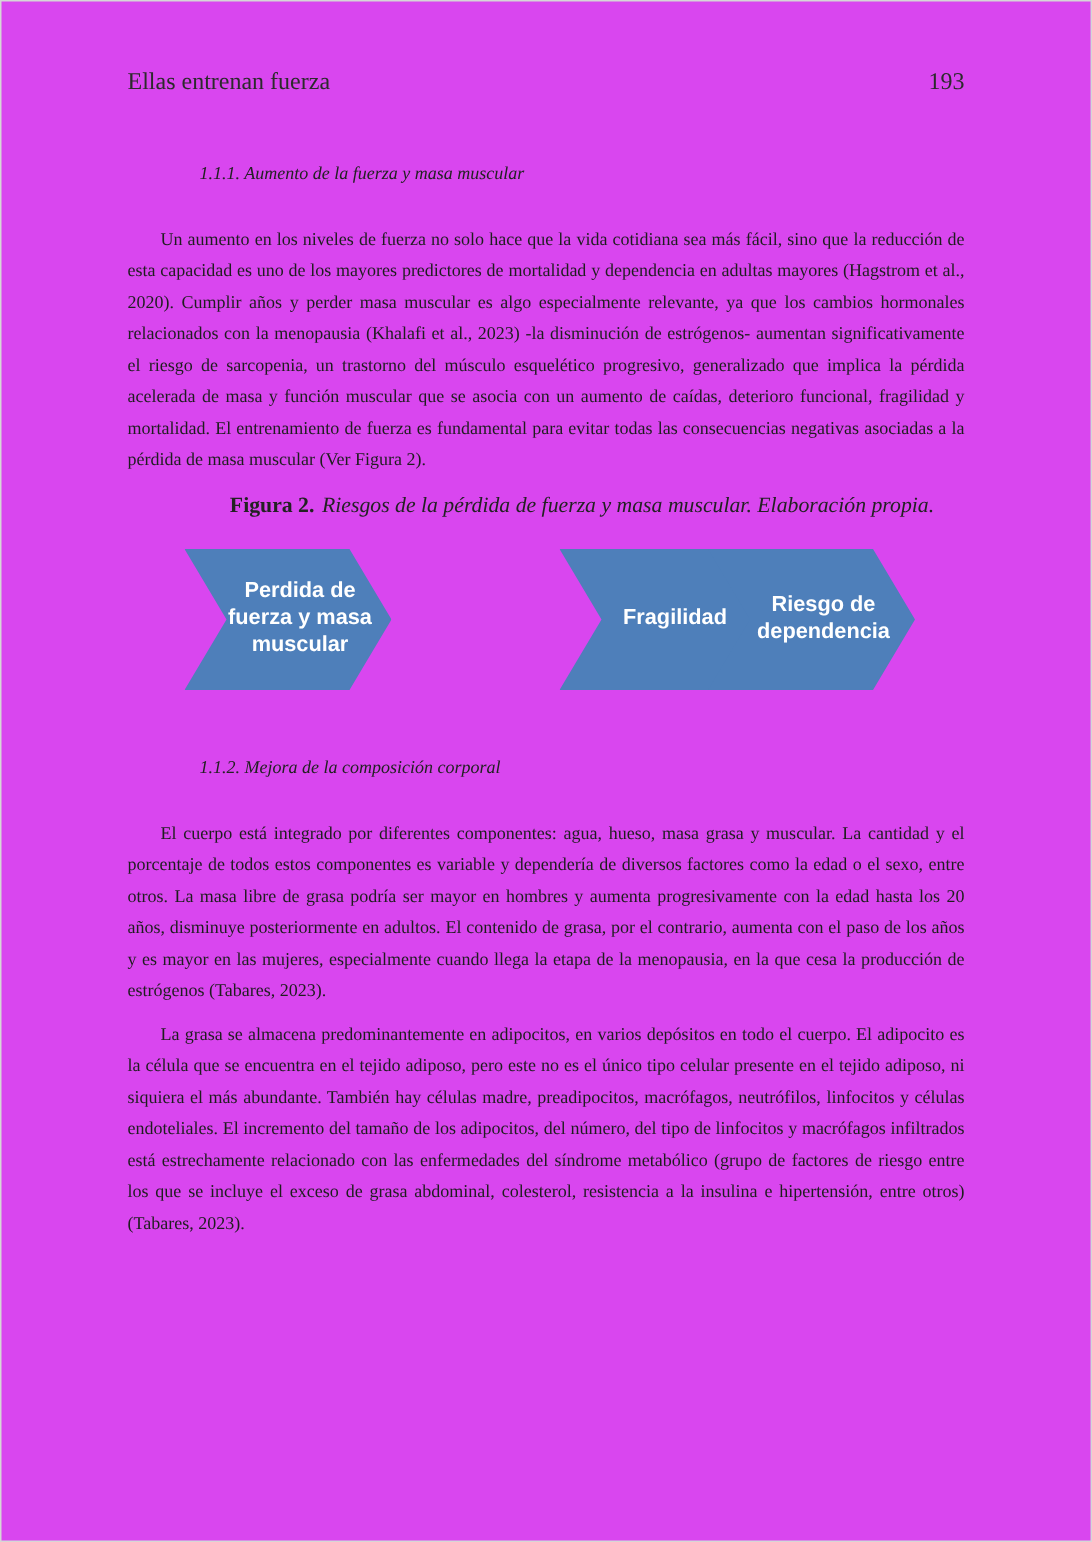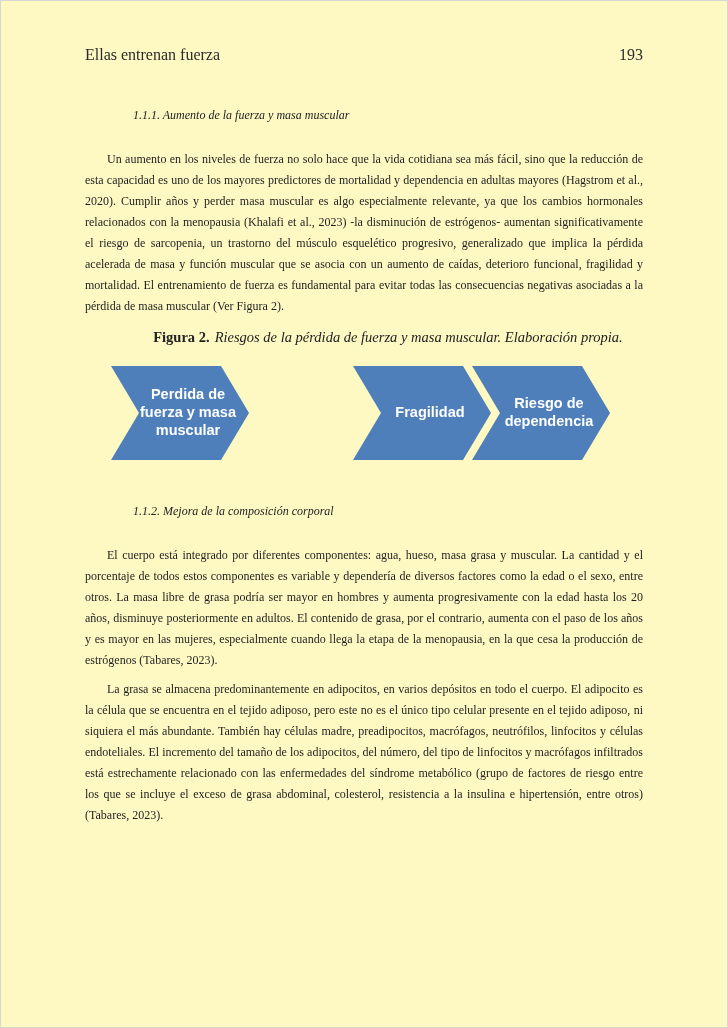--- a/index.html
+++ b/index.html
@@ -5,21 +5,21 @@
   html, body {
     margin: 0;
     padding: 0;
     background: #ffffff;
   }
   .page {
     position: relative;
     width: 728px;
     height: 1028px;
     box-sizing: border-box;
-    background: #fef9c3;
+    background: #d946ef;
     border: 1px solid #d6d6d6;
     padding: 45px 84px 0 84px;
     overflow: hidden;
     font-family: "Liberation Serif", "DejaVu Serif", serif;
     color: #1e1e1e;
   }
   .running-header {
     display: flex;
     justify-content: space-between;
     align-items: baseline;
@@ -74,23 +74,23 @@
   .chevron .step-label {
     display: block;
     padding: 0 12px 0 28px;
     text-align: center;
     font-family: "Liberation Sans", "DejaVu Sans", sans-serif;
     font-weight: 700;
     font-size: 14.5px;
     line-height: 1.22;
     color: #ffffff;
   }
-  .chevron.c1 { left: 0; justify-content: center; }
+  .chevron.c1 { left: 12px; justify-content: center; }
   .chevron.c2 { left: 126px; }
-  .chevron.c3 { left: 242px; }
+  .chevron.c3 { left: 262px; }
   .chevron.c4 { left: 361px; }
 </style>
 </head>
 <body>
 
 <div class="page">
 
   <div class="running-header">
     <span>Ellas entrenan fuerza</span>
     <span>193</span>

